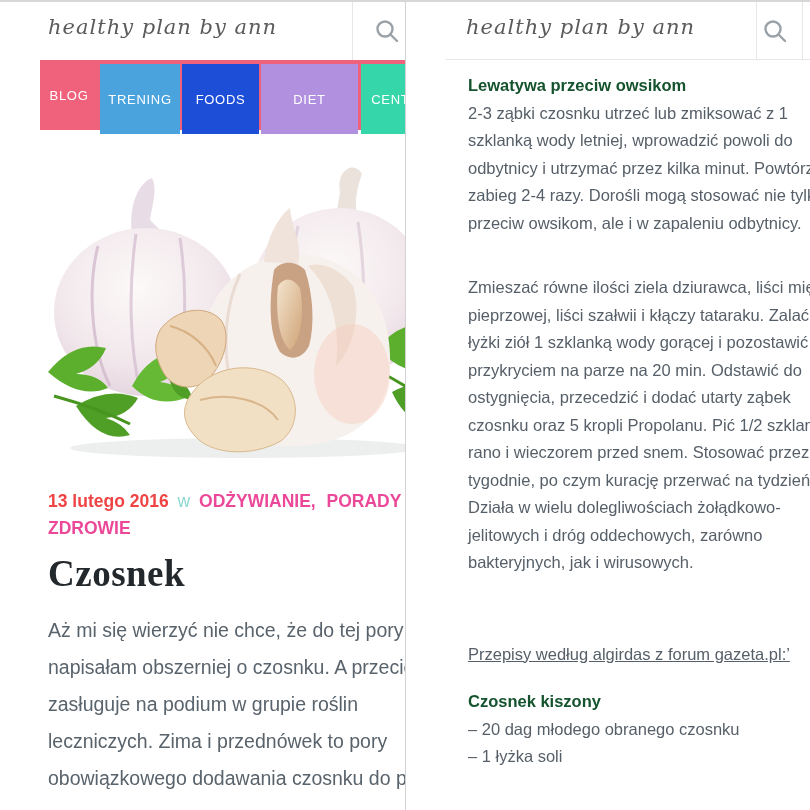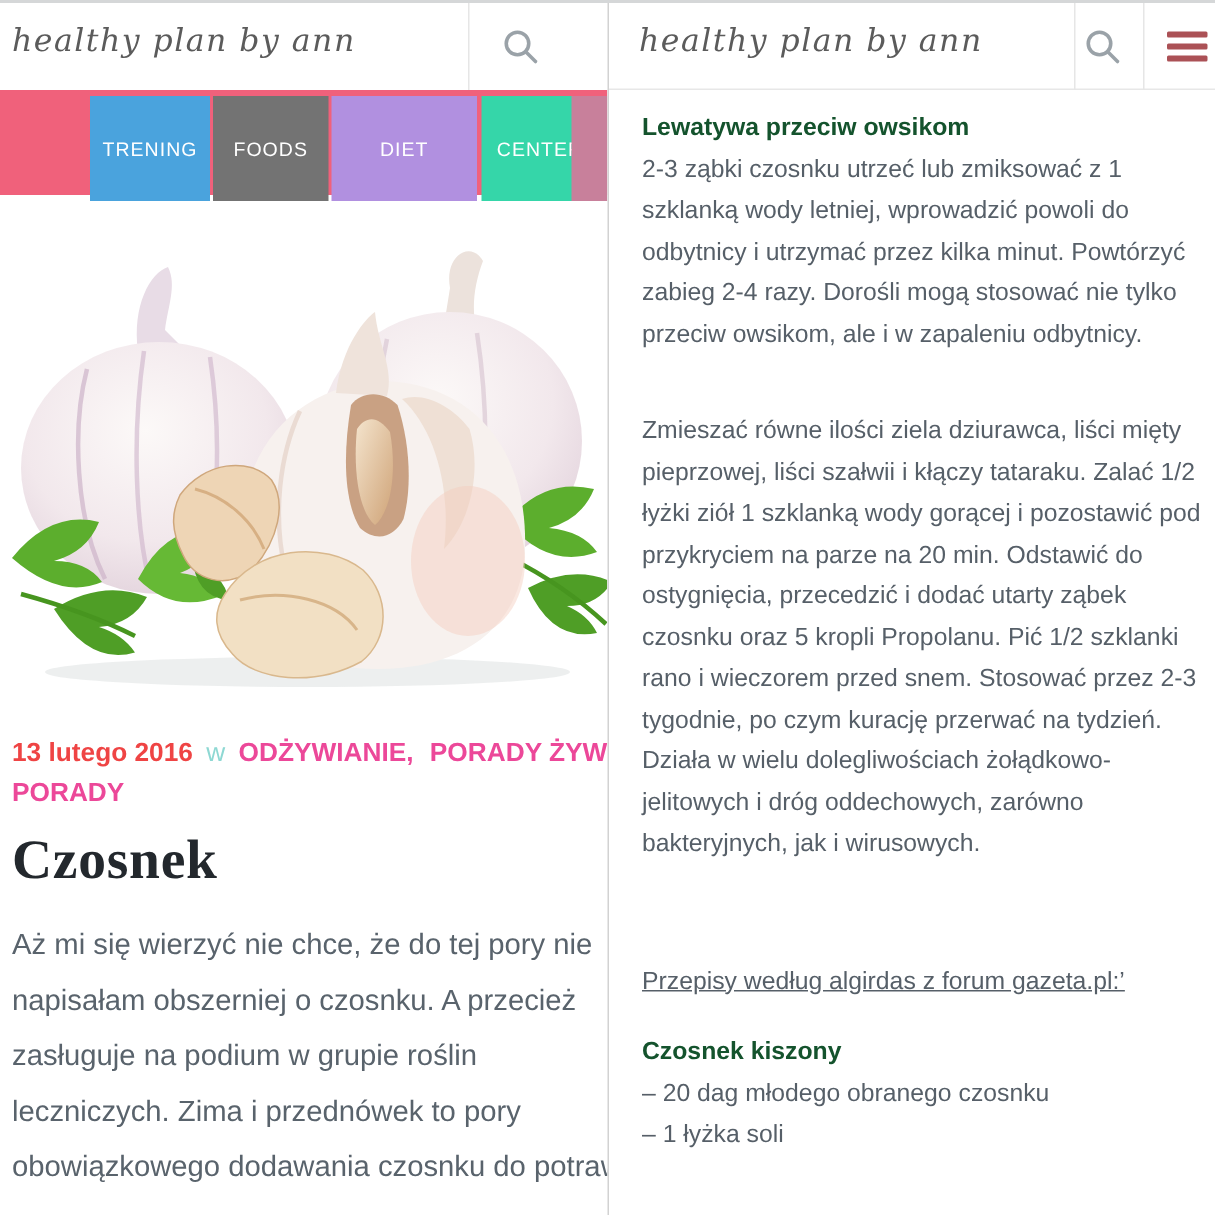--- a/index.html
+++ b/index.html
@@ -3,21 +3,21 @@
 <meta charset="utf-8">
 <style>
   * { box-sizing: border-box; }
   html, body { margin:0; padding:0; }
   body {
     width:810px; height:810px; overflow:hidden;
     font-family:"Liberation Sans", sans-serif;
     background:#ffffff; color:#565f68;
   }
   .page { display:flex; width:810px; height:810px; border-top:2px solid #d5d7d8; }
-  .panel { position:relative; width:405px; height:100%; overflow:hidden; background:#fff; }
+  .panel { position:relative; width:405px; height:100%; overflow:hidden; background:#fff;padding-left:40px; }
   .panel.right { border-left:1px solid #d2d2d2; }
 
   
   .hdr { position:relative; height:58px; background:#fff; }
   .panel.right .hdr { border-bottom:1px solid #e7e7e7; }
   .logo {
     position:absolute; top:13px; font-family:"DejaVu Serif", serif;
     font-style:italic; font-size:21px; color:#5b5b5b; letter-spacing:1px; white-space:nowrap;
     cursor:pointer;
   }
@@ -75,24 +75,27 @@
       <div class="search-btn" style="left:334px">
         <svg width="26" height="26" viewBox="0 0 26 26">
           <circle cx="11" cy="11" r="7.5" fill="none" stroke="#9aa2a8" stroke-width="2.4"></circle>
           <line x1="16.5" y1="16.5" x2="23" y2="23" stroke="#9aa2a8" stroke-width="2.4" stroke-linecap="round"></line>
         </svg>
       </div>
     </div>
 
     <div class="nav">
       <div class="nav-bar" style="background-color: rgb(240, 97, 123);"></div>
+      <div class="tile t0" style="background-color: rgb(240, 97, 123);">
+        <span>BLOG</span>
+      </div>
       <div class="tile t1" style="background-color: rgb(74, 163, 221);">
         <span>TRENING</span>
       </div>
-      <div class="tile t2" style="background-color: #737373;">
+      <div class="tile t2" style="background-color: #1d4ed8;">
         <span>FOODS</span>
       </div>
       <div class="tile t3" style="background-color: rgb(177, 144, 224);">
         <span>DIET</span>
       </div>
       <div class="tile t4" style="background-color: rgb(53, 214, 169);">
         <span>CENTER</span>
       </div>
       <div class="tile t5" style="background-color: rgb(200, 128, 155);">
         <span></span>
@@ -159,21 +162,21 @@
     </div>
 
     <div class="meta">
       <div class="line1">
         <span class="date">13 lutego 2016</span>
         <span class="conn">w</span>
         <span class="cat">ODŻYWIANIE,</span>
         <span class="cat">PORADY ŻYWIENIOW</span>
       </div>
       <div class="line2">
-        <span class="cat">PORADY</span>
+        <span class="cat">ZDROWIE</span>
       </div>
     </div>
 
     <h1 class="post-title">Czosnek</h1>
     <div class="intro">Aż mi się wierzyć nie chce, że do tej pory nie napisałam obszerniej o czosnku. A przecież zasługuje na podium w grupie roślin leczniczych. Zima i przednówek to pory obowiązkowego dodawania czosnku do potraw.</div>
 
   </div>
 
   <div class="panel right">
     <div class="hdr">

